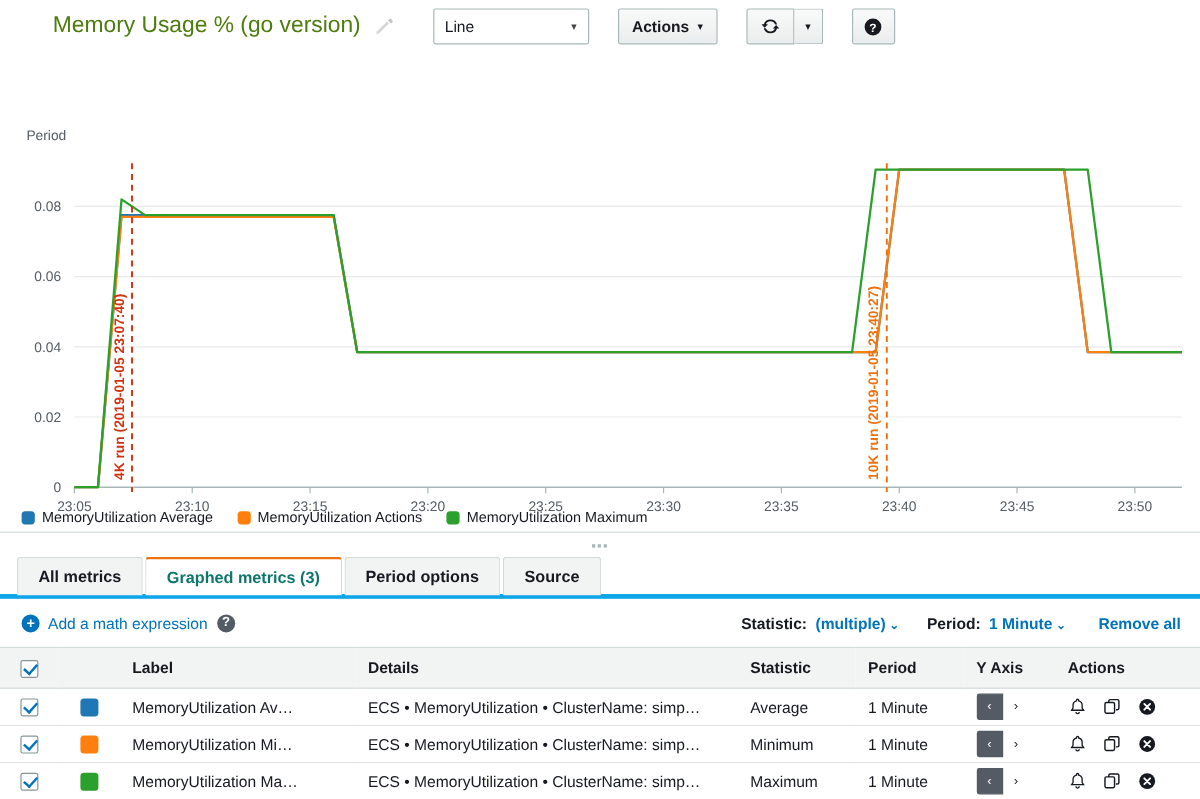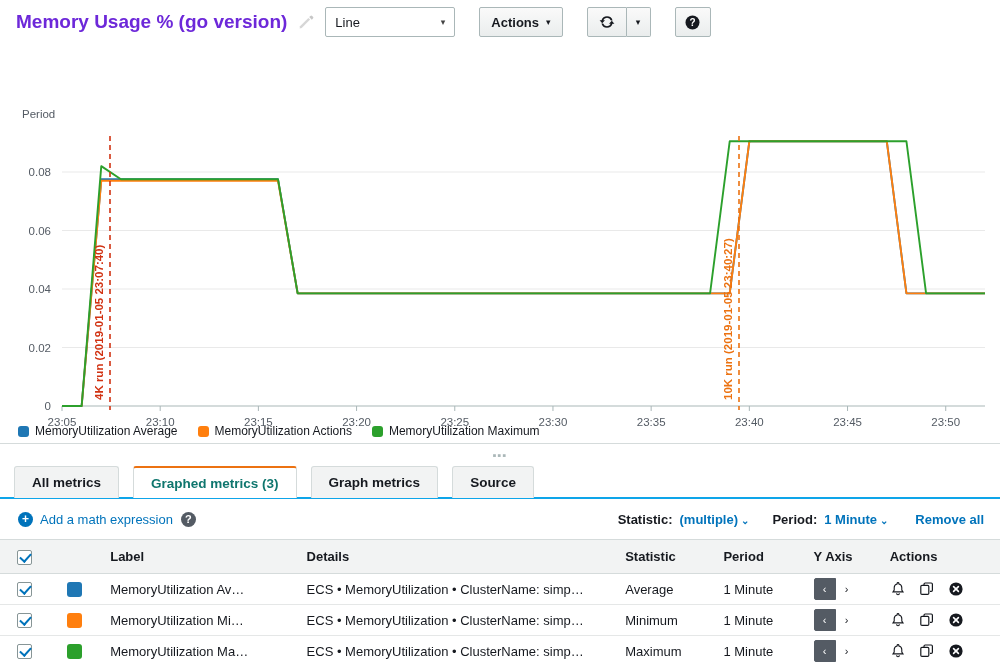--- a/index.html
+++ b/index.html
@@ -15,41 +15,43 @@
   
   .header {
     height: 44px;
     display: flex;
     align-items: center;
     padding: 0 14px 0 16px;
     gap: 10px;
   }
   .graph-title {
     font-size: 19px;
-    color: #6d28d9;
-    font-weight: 700;
+    color: #4d7c0f;
+    font-weight: 400;
     white-space: nowrap;
+    margin-left: 28px;
   }
   .pencil-icon {
     width: 18px; height: 18px;
     display: inline-block;
     opacity: .55;
     cursor: pointer;
   }
   .time-range {
     margin-left: 52px;
     font-size: 12.5px;
     color: #0073bb;
     font-weight: bold;
     white-space: nowrap;
     cursor: pointer;
   }
   .time-range .caret { font-size: 9px; margin-left: 3px; }
 
   .select-box {
+    margin-left: 22px;
     width: 130px; height: 30px;
     border: 1px solid #aab7b8;
     border-radius: 2px;
     background: #fff;
     display: flex;
     align-items: center;
     padding: 0 9px;
     font-size: 13px;
     color: #16191f;
     justify-content: space-between;
@@ -116,23 +118,23 @@
     font-size: 11px;
     line-height: 4px;
     cursor: row-resize;
   }
 
   
   .tabs {
     display: flex;
     align-items: flex-end;
     padding-left: 14px;
-    border-bottom: 2px solid #0ea5e9;
+    border-bottom: 4px solid #0ea5e9;
     height: 34px;
-    gap: 14px;
+    gap: 2px;
   }
   .tab {
     height: 32px;
     padding: 0 17px;
     display: flex;
     align-items: center;
     font-size: 13.5px;
     font-weight: bold;
     color: #16191f;
     background: #f2f3f3;
@@ -356,21 +358,21 @@
     </div>
   </div>
 
 <div class="splitter">
   <div class="drag-dots">▪▪▪</div>
 </div>
 
 <div class="tabs" id="tabs-root">
     <div class="tab">All metrics</div>
     <div class="tab active">Graphed metrics (3)</div>
-    <div class="tab">Graph metrics</div>
+    <div class="tab">Period options</div>
     <div class="tab">Source</div>
   </div>
 
 <div class="controls">
   <div class="add-math">
     <span class="circle-plus">+</span>
     <span>Add a math expression</span>
   </div>
   <span class="help-dot" style="margin-left:8px">?</span>
 

